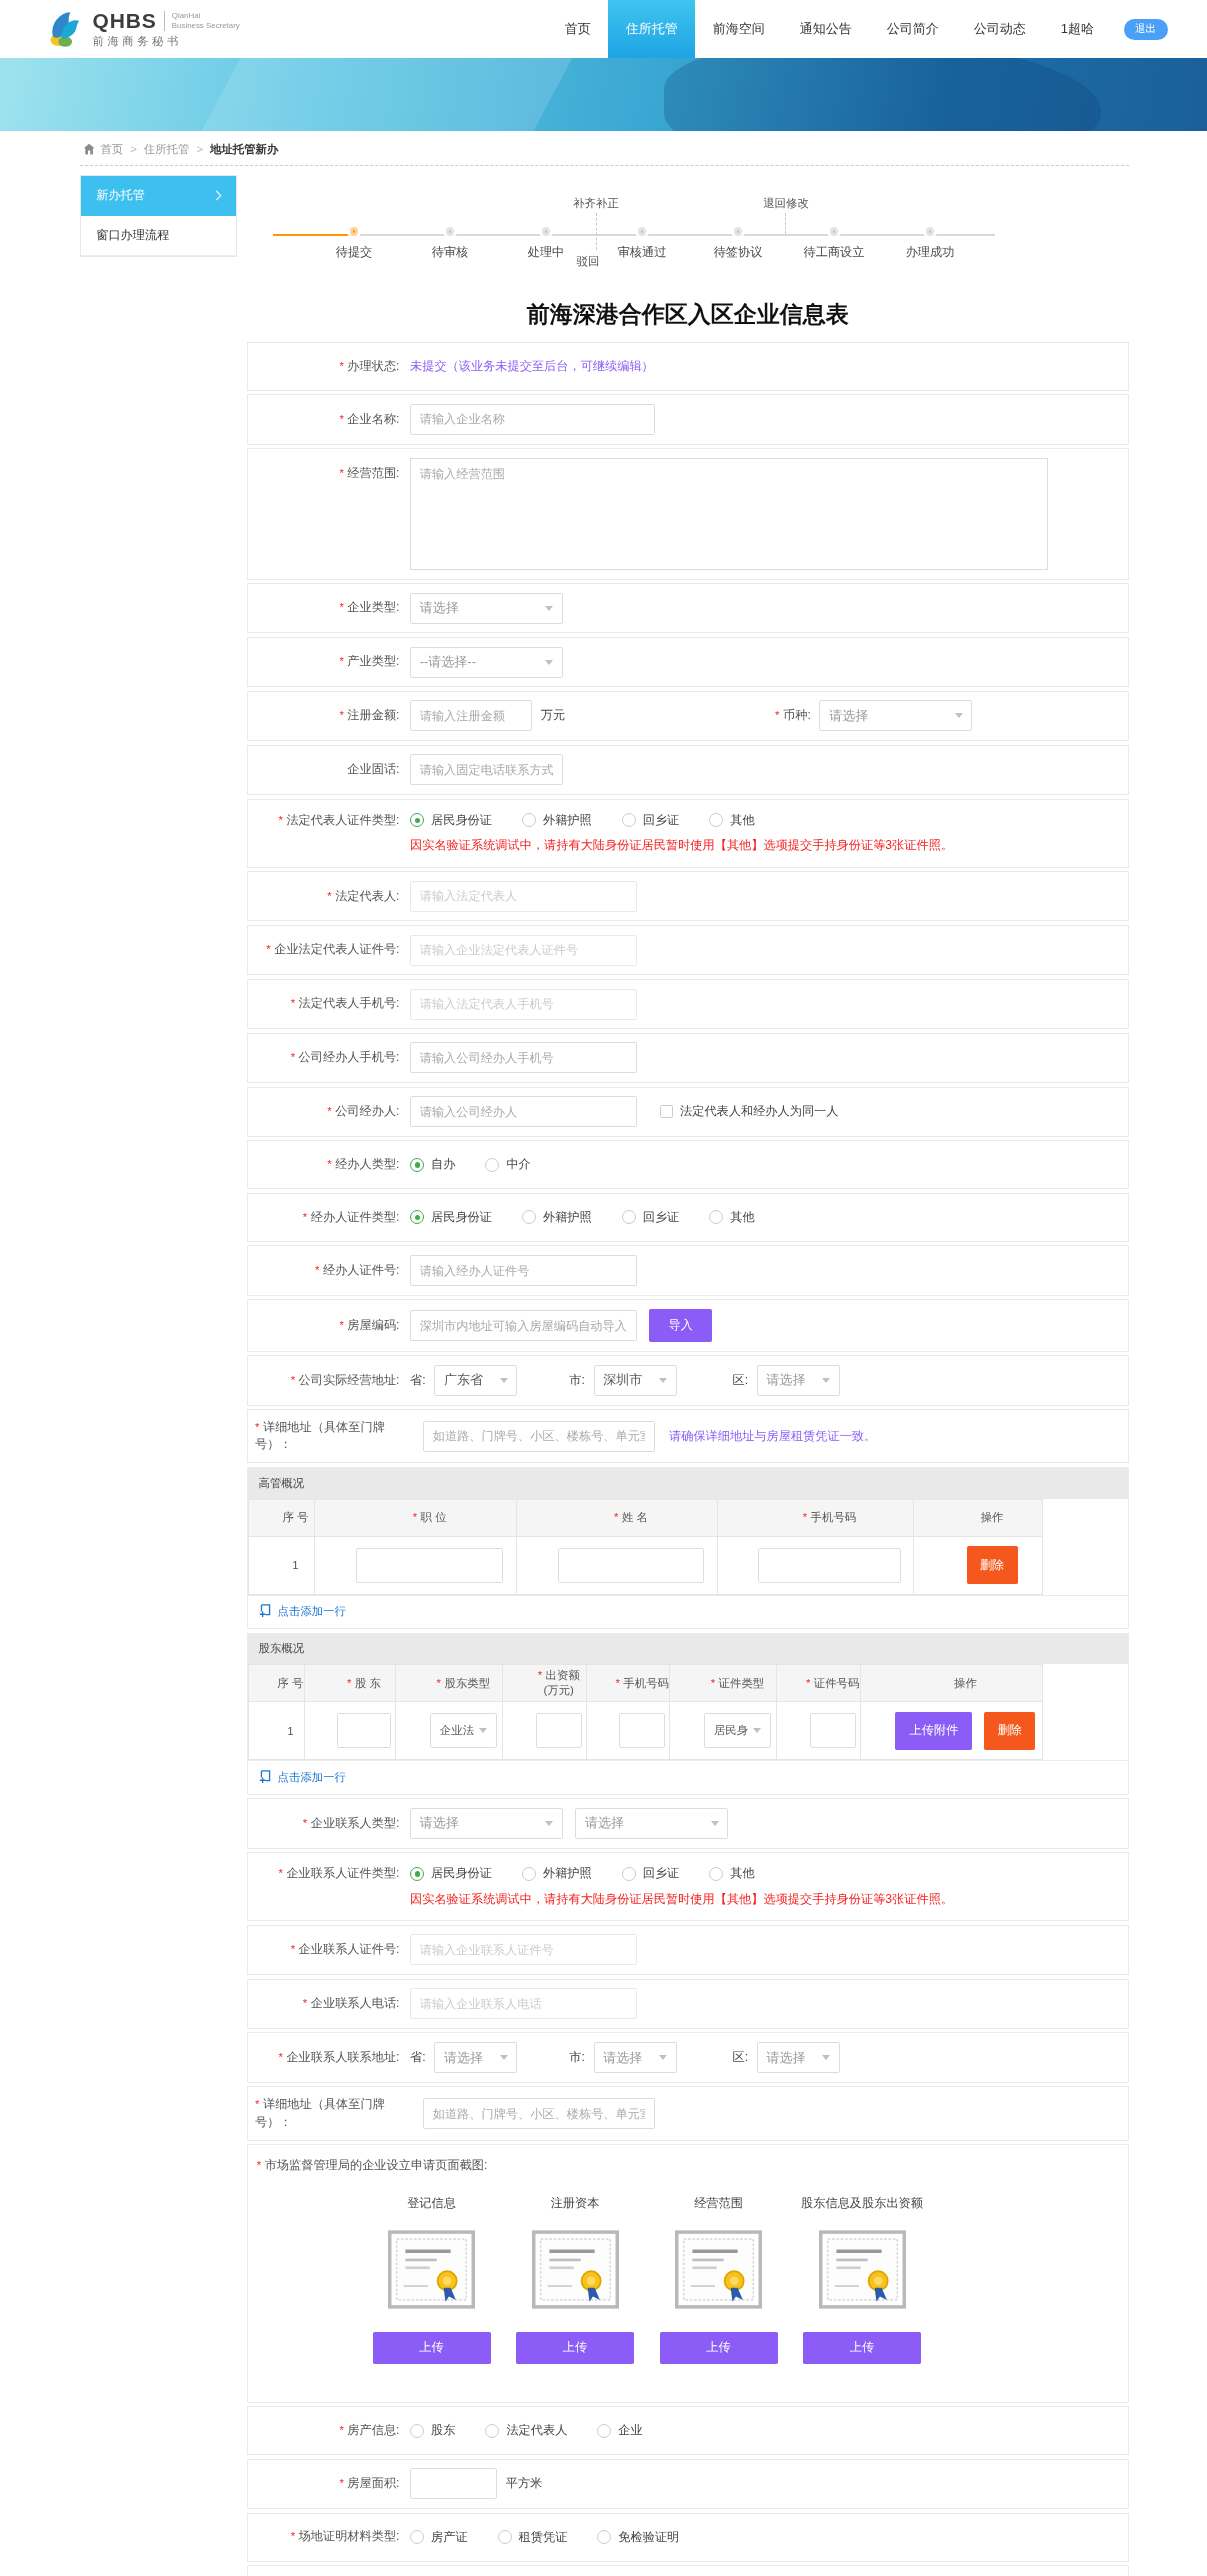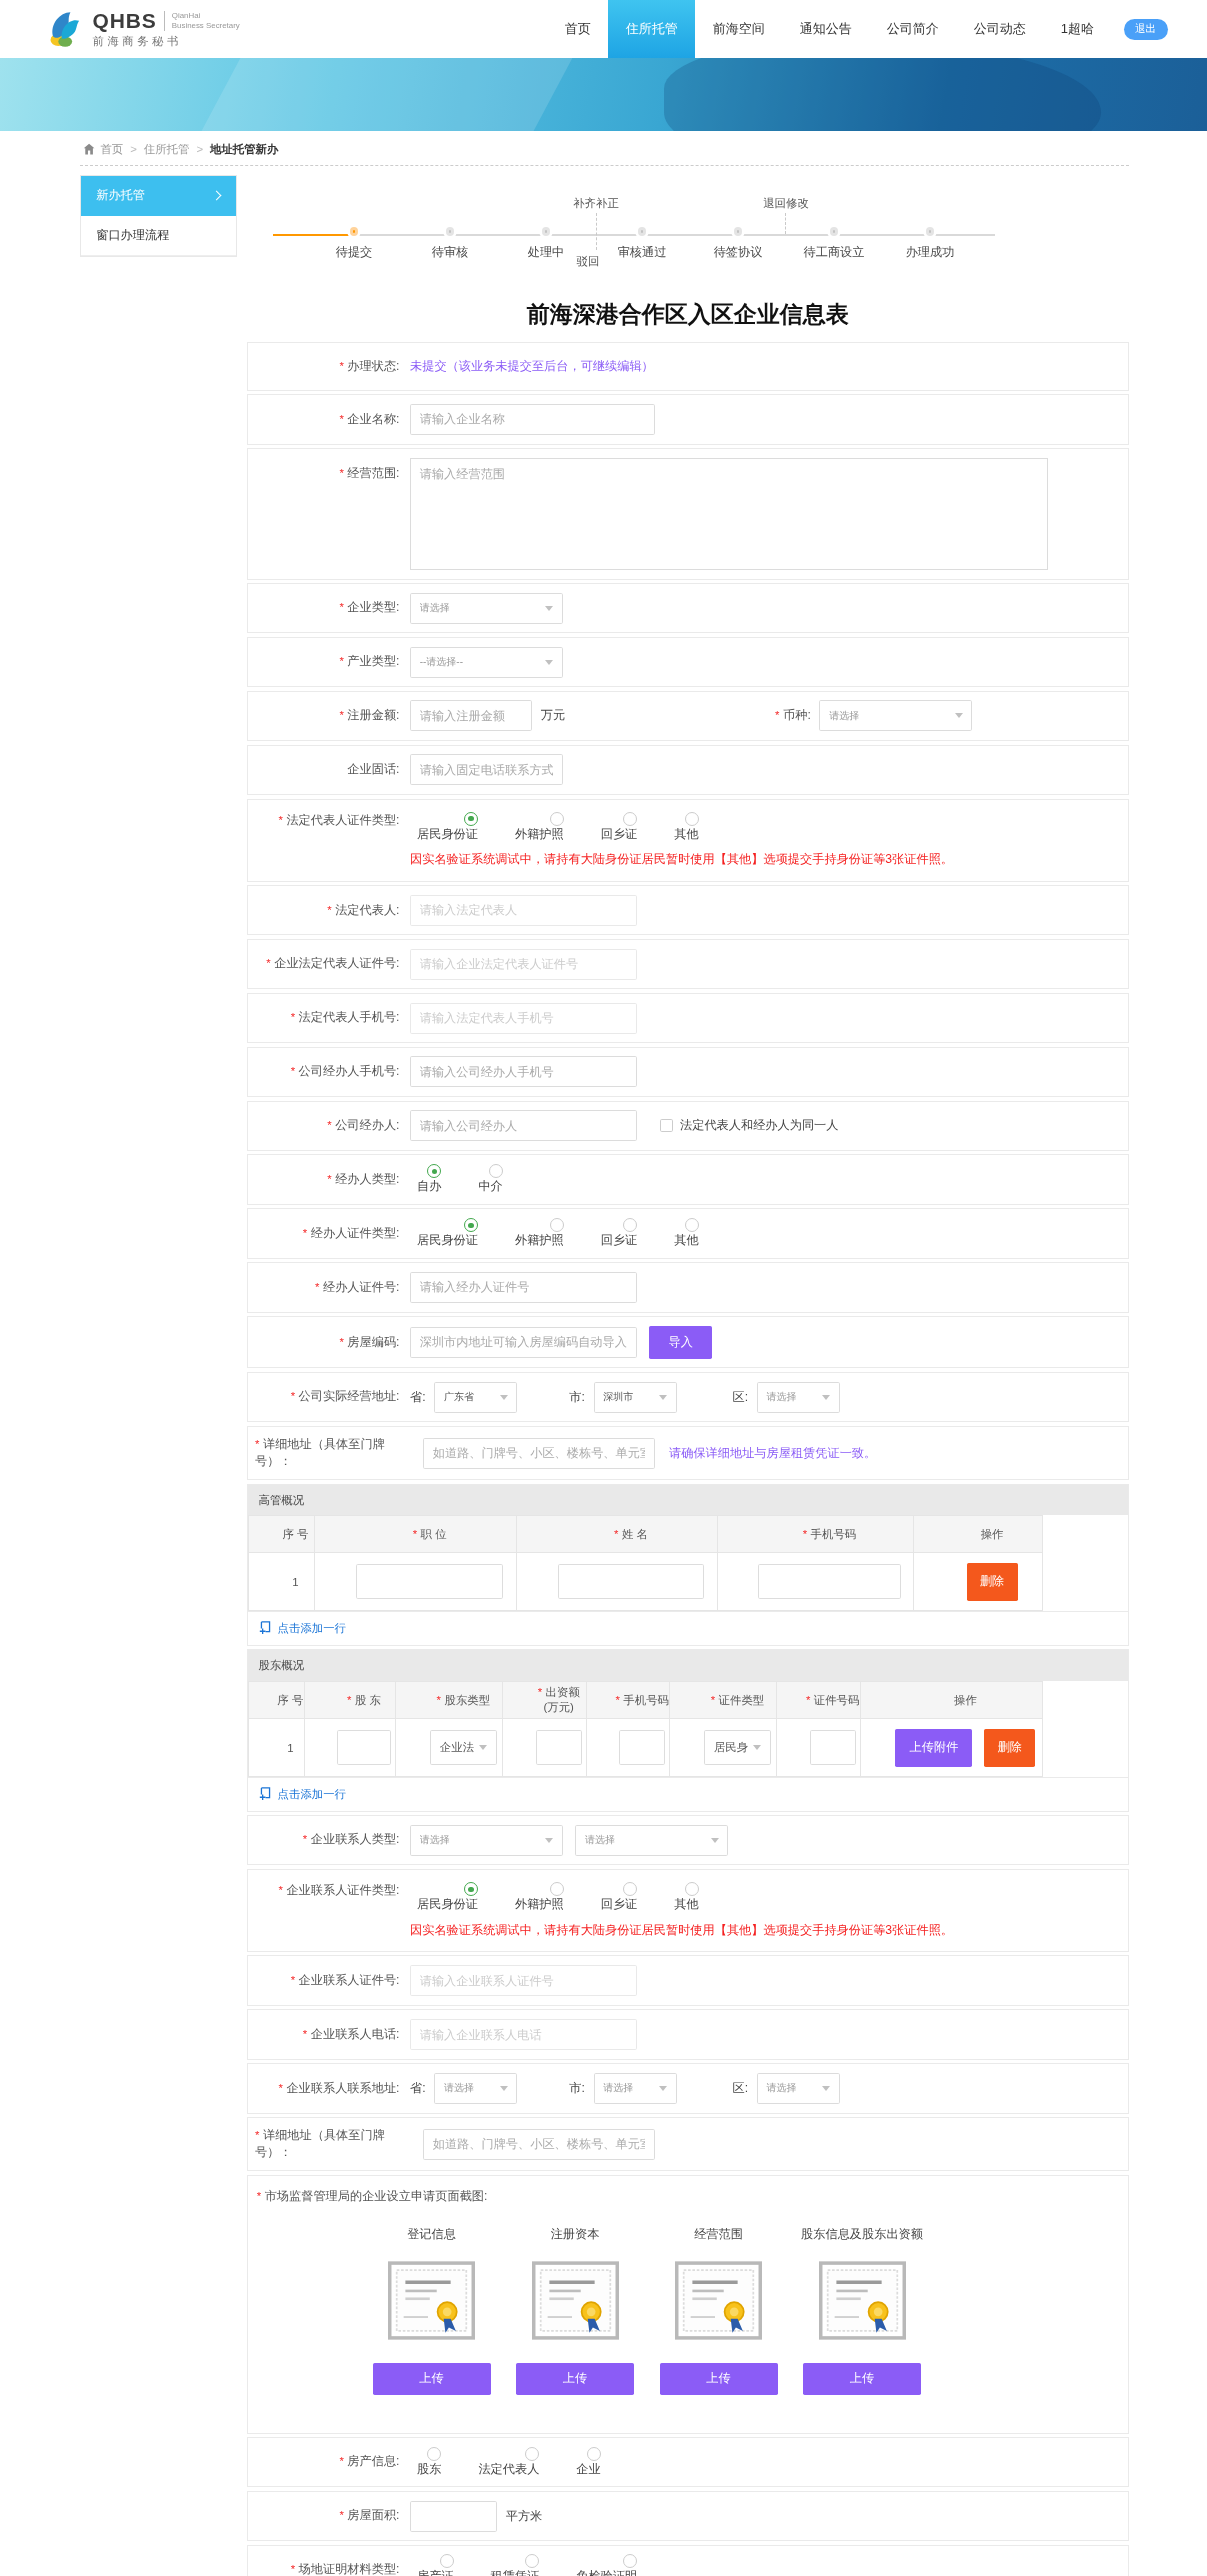--- a/index.html
+++ b/index.html
@@ -58,30 +58,30 @@
   .ctl { flex:1; display:flex; align-items:center; font-size:12.2px; }
   .ctl.col { flex-direction:column; align-items:flex-start; }
   input.txt { height:31px; border:0.9px solid #dcdcdc; border-radius:1.7px; padding:0 8.7px; font-size:12.2px; color:#333; outline:none; font-family:inherit; }
   input.txt::placeholder { color:#aaa; }
   input.txt.dis { border-color:#e9e9e9; }
   input.txt.dis::placeholder { color:#ccc; }
   textarea.txt { width:638px; height:112px; border:0.9px solid #dcdcdc; padding:7px 8.7px; font-size:12.2px; resize:none; outline:none; font-family:inherit; color:#333; }
   textarea.txt::placeholder { color:#aaa; }
   .w95{width:83px}.w140{width:122px}.w175{width:153px}.w260{width:227px}.w280{width:245px}.w100{width:87px}
   .sel { height:31px; border:0.9px solid #dcdcdc; border-radius:1.7px; background:#fff; display:flex; align-items:center; padding:0 8.7px; cursor:pointer; }
-  .sel-text { font-size:10px; color:#999; flex:1; white-space:nowrap; overflow:hidden; }
+  .sel-text { font-size:13px; color:#999; flex:1; white-space:nowrap; overflow:hidden; }
   .sel-text.val { color:#555; }
   .caret { width:0; height:0; border-left:4.4px solid transparent; border-right:4.4px solid transparent; border-top:5.2px solid #c0c0c0; margin-left:5.2px; flex:none; }
   .unit { margin-left:8.7px; color:#444; }
   .red { color:#8b5cf6; }
   .note { font-size:12.2px; color:#f52020; margin-top:8.7px; }
   .radio { width:14px; height:14px; border:0.9px solid #ccc; border-radius:50%; display:inline-block; position:relative; flex:none; cursor:pointer; background:#fff; }
   .radio.on { border-color:#43a84e; }
   .radio.on::after { content:""; position:absolute; left:3.5px; top:3.5px; width:5.2px; height:5.2px; border-radius:50%; background:#43a84e; }
-  .ropt { display:flex; align-items:flex-end; margin-right:30px;flex-direction:column; }
+  .ropt { display:flex; align-items:center; margin-right:30px; }
   .rlabel { margin-left:7px; color:#444; font-size:12.2px; }
   .cbx { width:13px; height:13px; border:0.9px solid #ccc; border-radius:1.7px; display:inline-block; flex:none; background:#fff; cursor:pointer; }
   .btn { border:none; color:#fff; background:#8b5cf6; font-size:12.2px; cursor:pointer; font-family:inherit; }
   .btn.import { width:63px; height:33px; margin-left:12.2px; border-radius:1.7px; }
   .btn.del { background:#f4581c; }
   .addr-lbl { color:#444; margin:0 8.7px 0 23px; }
   .addr-lbl.first { margin-left:0; }
 
   
   .section { border:0.9px solid #eaeaea; margin-bottom:3.5px; background:#fff; }

